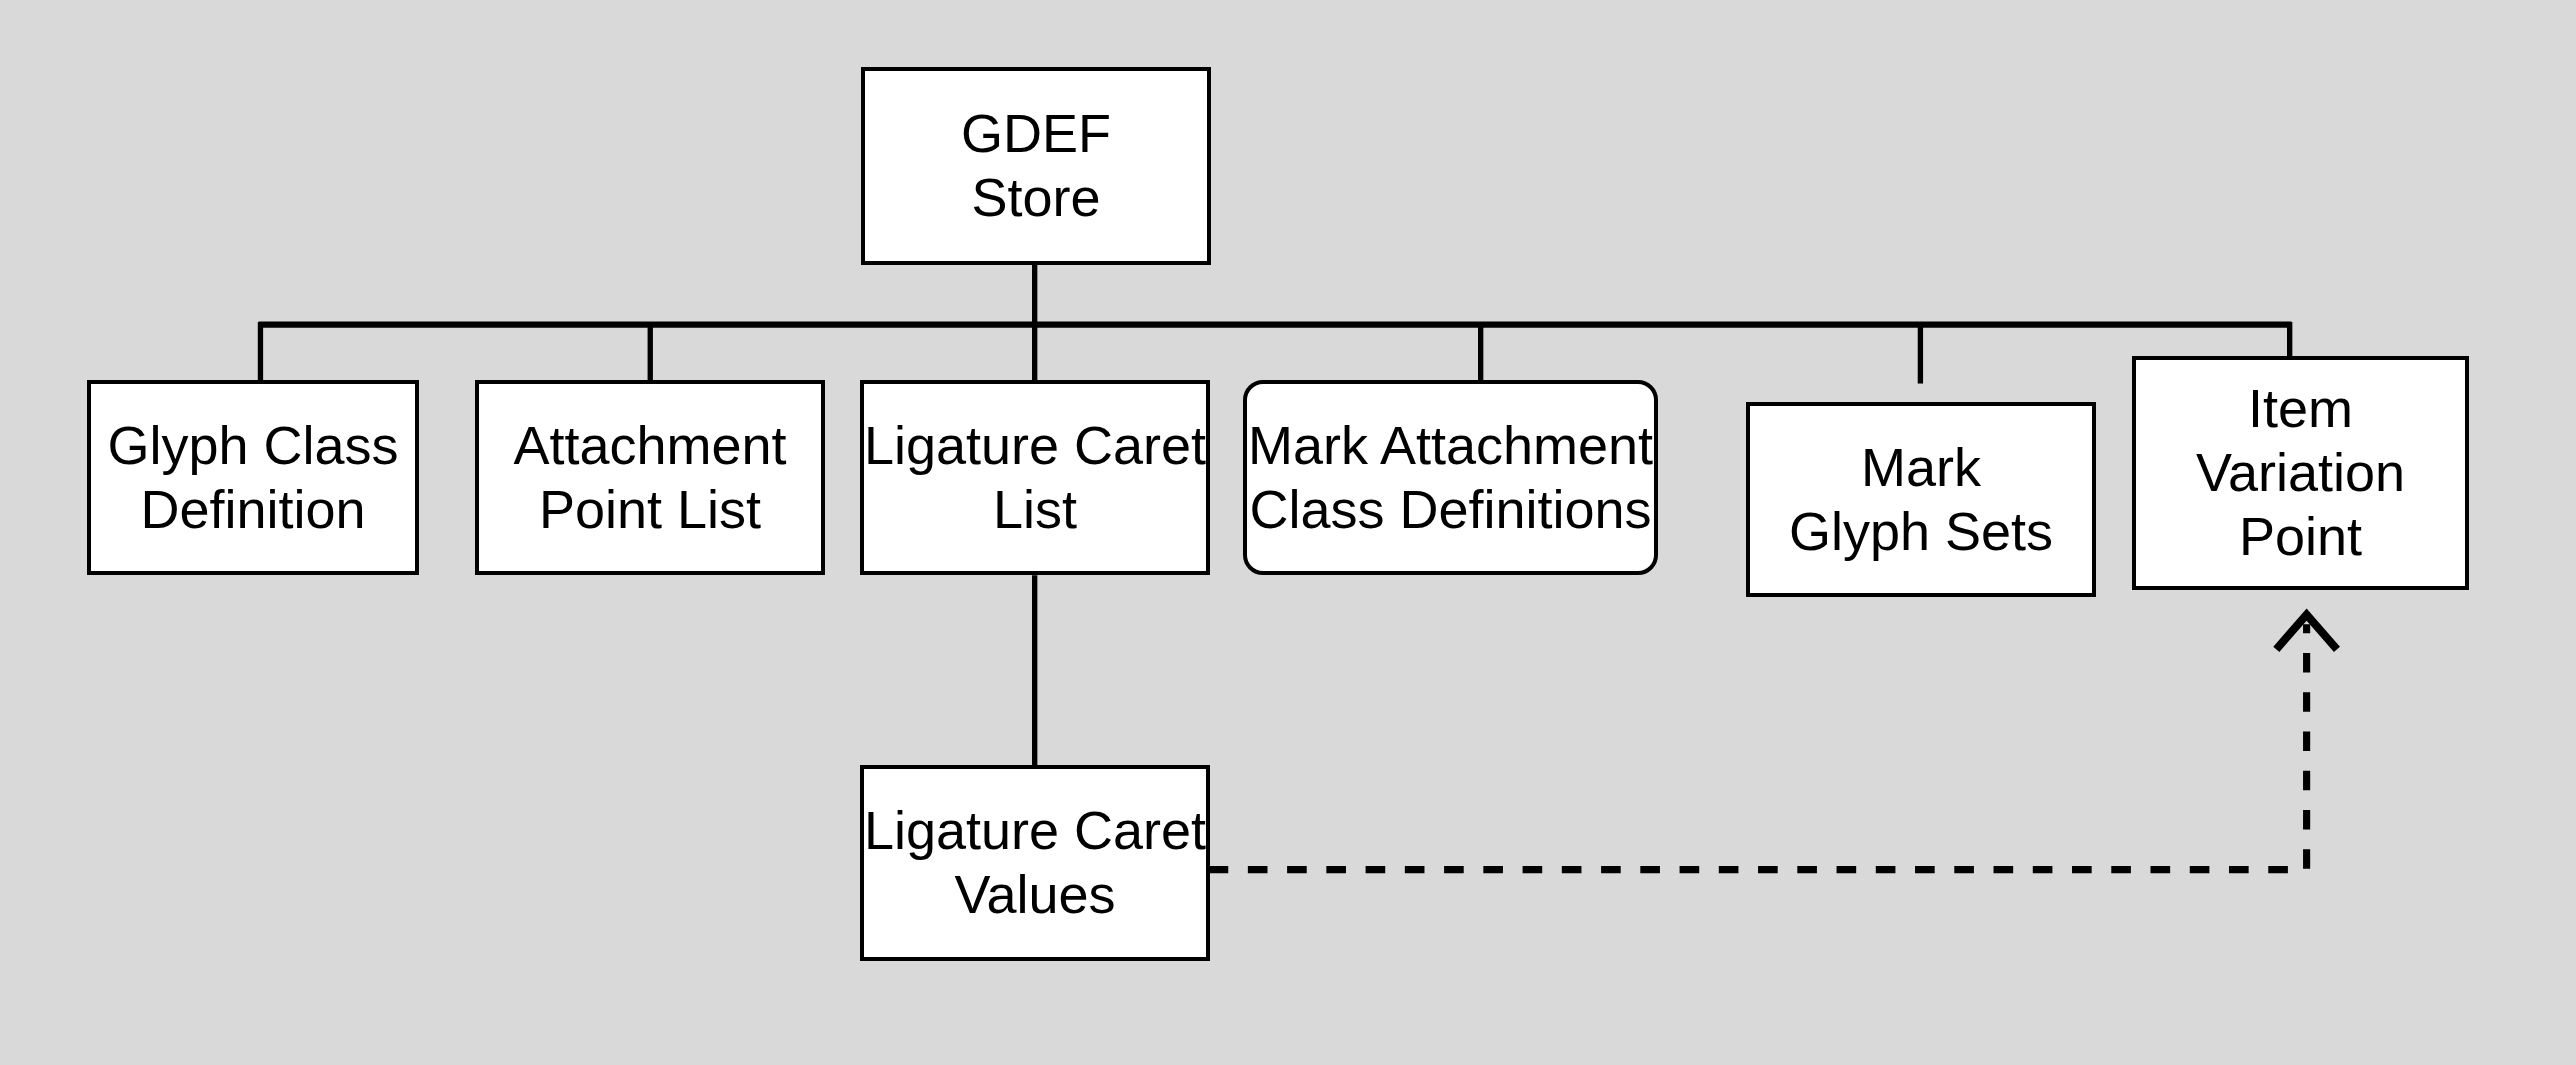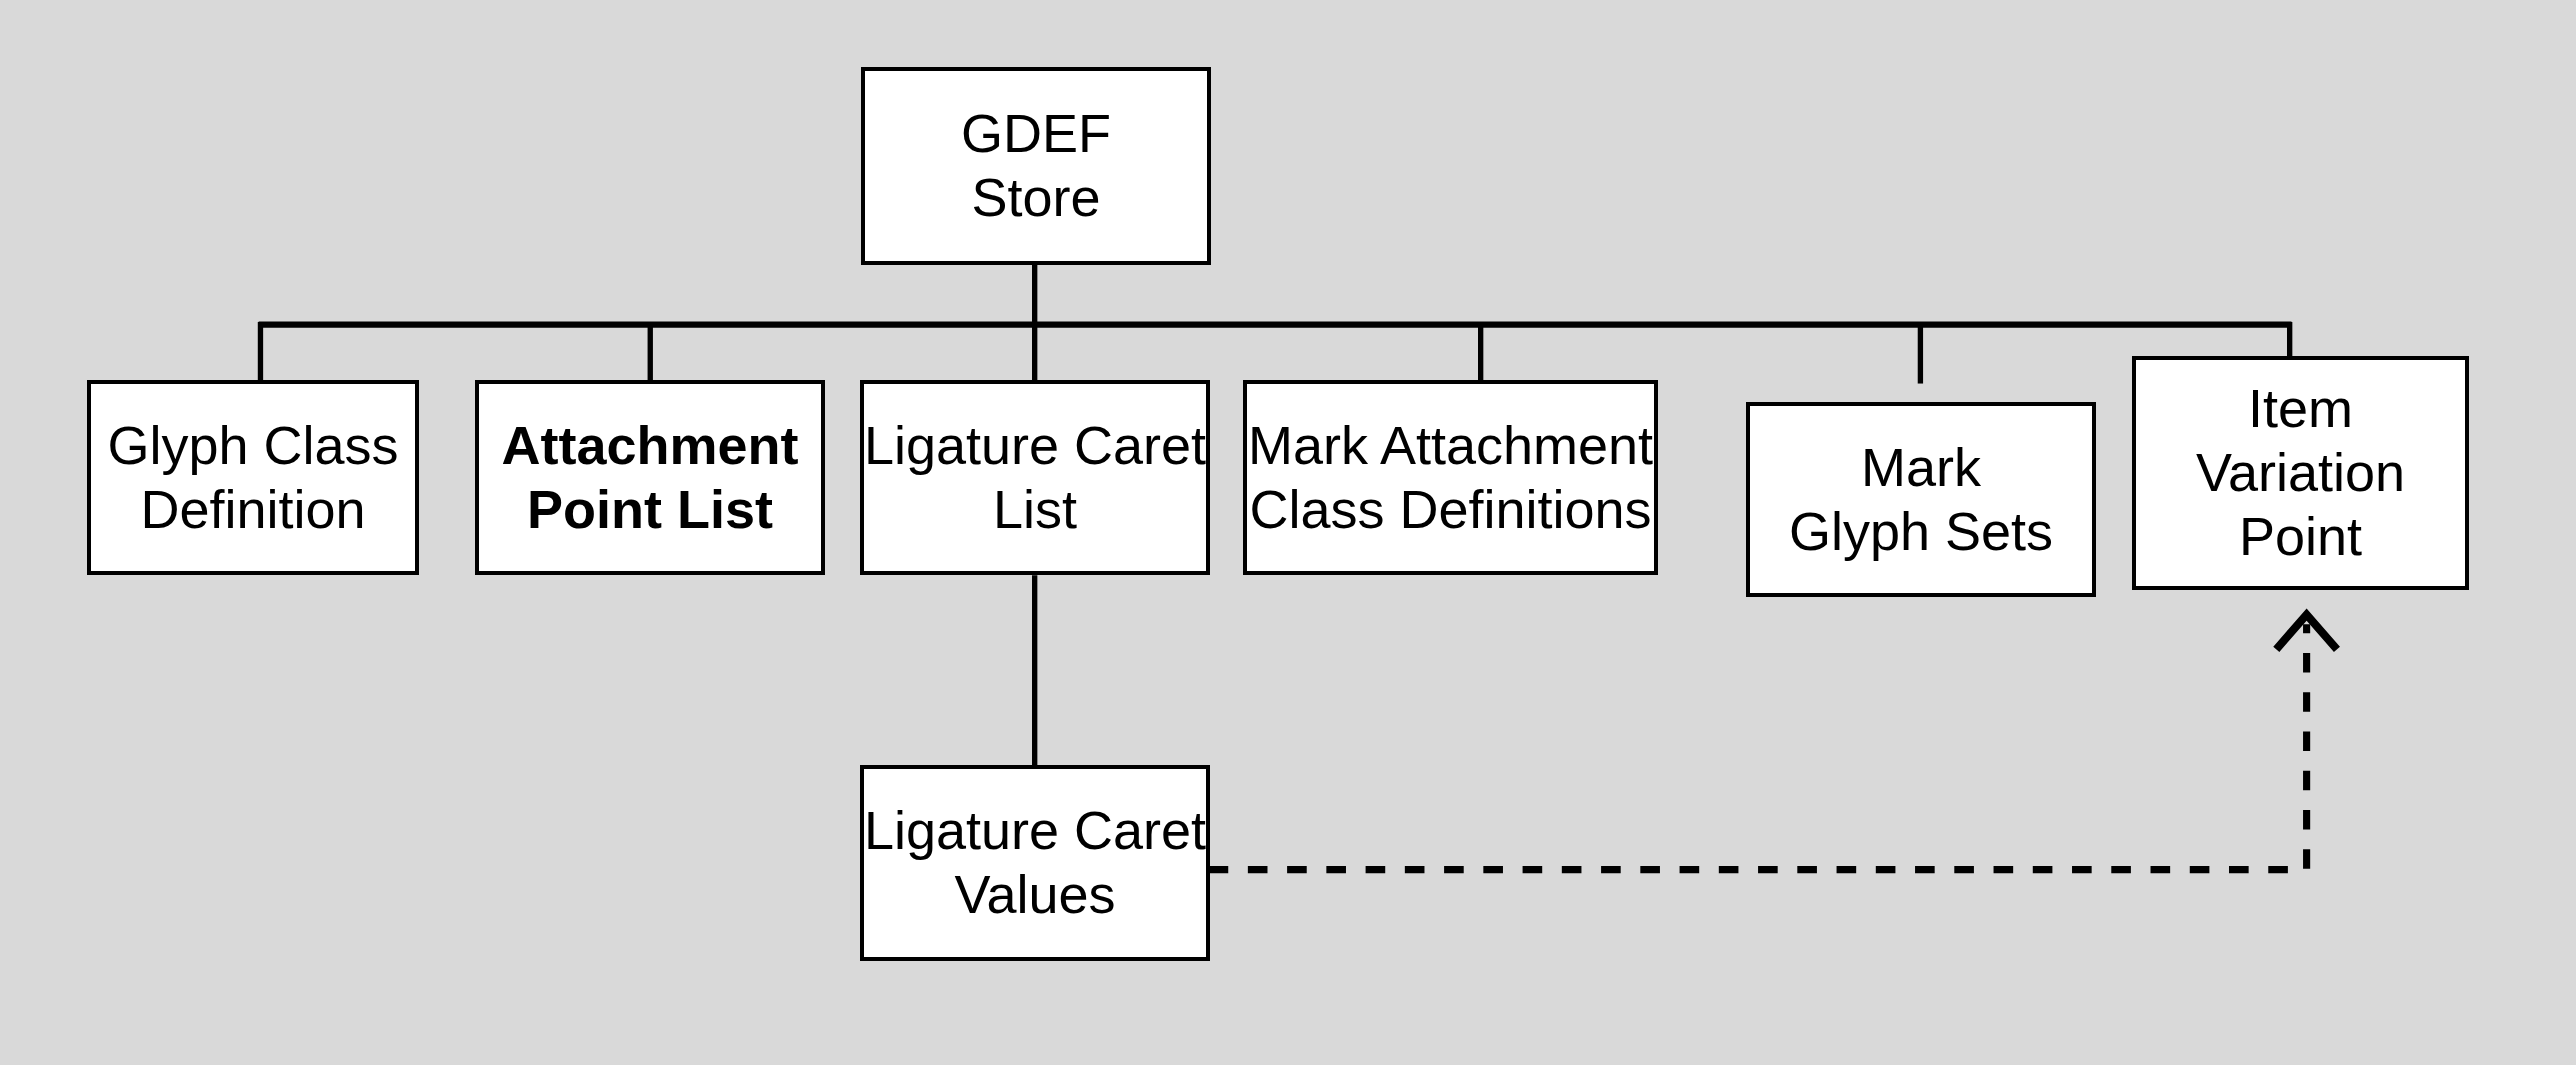--- a/index.html
+++ b/index.html
@@ -74,31 +74,31 @@
   <div class="node" style="left:861px; top:67px; width:350px; height:198px;">
     <span class="line">GDEF</span>
     <span class="line">Store</span>
   </div>
 
   <div class="node" style="left:87px; top:380px; width:332px; height:195px;">
     <span class="line">Glyph Class</span>
     <span class="line">Definition</span>
   </div>
 
-  <div class="node" style="left:475px; top:380px; width:350px; height:195px;font-weight:bold;">
+  <div class="node" style="left:475px; top:380px; width:350px; height:195px;">
     <span class="line">Attachment</span>
     <span class="line">Point List</span>
   </div>
 
   <div class="node" style="left:860px; top:380px; width:350px; height:195px;">
     <span class="line">Ligature Caret</span>
     <span class="line">List</span>
   </div>
 
-  <div class="node" style="left:1243px; top:380px; width:415px; height:195px;">
+  <div class="node" style="left:1243px; top:380px; width:415px; height:195px;border-radius:20px;">
     <span class="line">Mark Attachment</span>
     <span class="line">Class Definitions</span>
   </div>
 
   <div class="node" style="left:1746px; top:380px; width:350px; height:195px;margin-top:22px;">
     <span class="line">Mark</span>
     <span class="line">Glyph Sets</span>
   </div>
 
   <div class="node" style="left:2132px; top:356px; width:337px; height:234px;">

